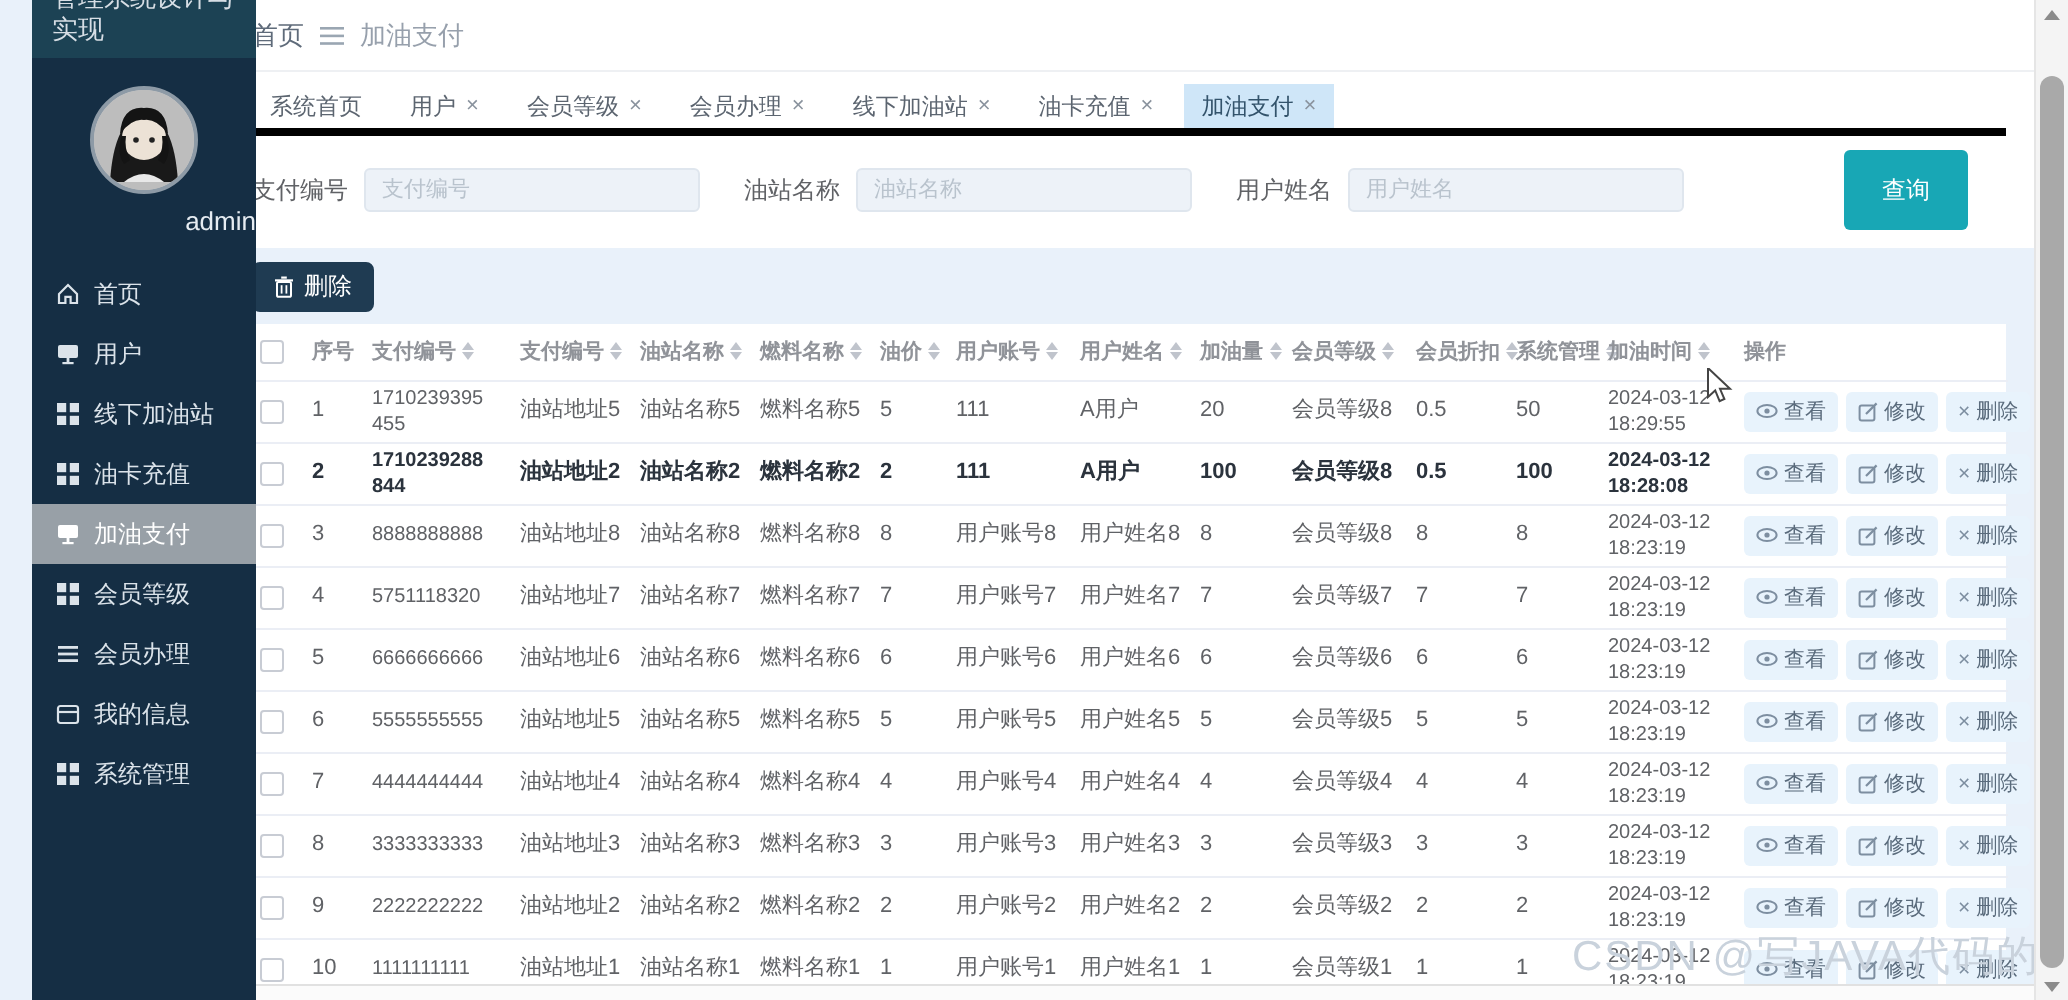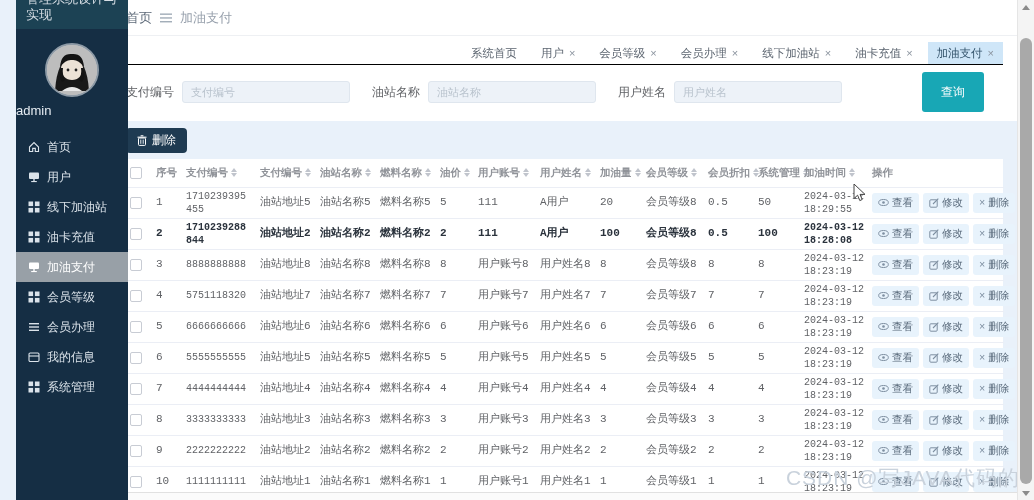--- a/index.html
+++ b/index.html
@@ -6,50 +6,50 @@
   html,body { width:1034px; height:500px; }
   body { font-family:"Liberation Sans","DejaVu Sans",sans-serif; font-size:12px; color:#606266; }
   .screen { position:relative; width:1034px; height:500px; overflow:hidden; background:#e9f1fa; }
 
   
   .sidebar { position:absolute; left:16px; top:0; width:112px; height:500px; background:#152e44; z-index:3; }
   .sidebar-title { background:#1c4254; color:#d7dee5; font-size:13px; padding:0 10px 6px 10px; line-height:16px; overflow:hidden; }
   .sidebar-title .clip { display:block; margin-top:-9px; white-space:nowrap; }
   .avatar-wrap { display:flex; justify-content:center; margin-top:14px; }
   .avatar { width:54px; height:54px; border-radius:50%; overflow:hidden; background:#c9c9c9; border:2px solid #8d9aa6; }
-  .username { text-align:left; color:#e6ecf2; font-size:13px; margin-top:6px; }
+  .username { text-align:right; color:#e6ecf2; font-size:13px; margin-top:6px; }
   .nav { margin-top:14px; }
   .nav-item { height:30px; display:flex; align-items:center; gap:7px; padding-left:12px; color:#dbe3ea; font-size:12px; cursor:pointer; }
   .nav-item svg { flex:0 0 auto; }
   .nav-item.active { background:#98a0a7; color:#ffffff; }
 
   
   .main { position:absolute; left:112px; top:0; right:17px; height:500px; }
   .topbar { height:36px; background:#fff; display:flex; align-items:center; padding:0 14px; gap:8px; border-bottom:1px solid #eef0f3; }
   .crumb-home { color:#5f6b7a; font-size:13px; }
   .crumb-sep { color:#9aa6b2; display:flex; align-items:center; }
   .crumb-cur { color:#97a0ac; font-size:13px; }
 
   .panel-top { background:#fff; padding:6px 14px 0 14px; }
-  .tabs { display:flex; gap:6px; border-bottom:1px solid #000000;justify-content:flex-end; }
+  .tabs { display:flex; gap:6px; border-bottom:4px solid #000000; }
   .tab { height:22px; display:flex; align-items:center; gap:5px; padding:0 9px; font-size:11.5px; color:#5c6570; cursor:pointer; white-space:nowrap; }
   .tab.active { background:#cfe6f8; color:#33536b; }
   .tab-close { font-size:11px; color:#8a939e; }
   .search-row { display:flex; align-items:center; padding:7px 0 9px 0; }
   .search-label { color:#606266; font-size:12px; margin-right:8px; white-space:nowrap; }
   .search-input { width:168px; height:22px; background:#edf2f8; border:1px solid #dfe6ee; border-radius:3px; padding:0 8px; font-size:11px; color:#606266; margin-right:22px; outline:none; font-family:inherit; }
   .search-input::placeholder { color:#b9c3cd; }
   .btn-query { margin-left:58px; width:62px; height:40px; background:#18a7b5; color:#fff; border:none; border-radius:3px; font-size:12px; cursor:pointer; font-family:inherit; }
 
   .toolbar { padding:7px 14px 6px 14px; }
   .btn-delete { display:inline-flex; align-items:center; gap:5px; background:#1f3b52; color:#fff; border:none; border-radius:4px; padding:4px 11px; font-size:12px; cursor:pointer; font-family:inherit; }
 
   
   .table-card { margin:0 14px; background:#fff; }
-  table { width:100%; border-collapse:collapse; table-layout:fixed;font-family:Liberation Mono, monospace; }
+  table { width:100%; border-collapse:collapse; table-layout:fixed; }
   th, td { text-align:left; padding:2px 4px; border-bottom:1px solid #ebeef5; vertical-align:middle; overflow:visible; }
   th { color:#909399; font-size:10.5px; font-weight:bold; height:28px; white-space:nowrap; }
   td { color:#606266; font-size:11px; height:30px; line-height:1.3; }
   tr.emph td { color:#2b333d; font-weight:bold; }
   td.num, td.time { font-size:10px; white-space:pre-line; }
   .th-inner { display:inline-flex; align-items:center; gap:3px; }
   .sort-caret { display:inline-flex; flex-direction:column; gap:1px; }
   .sort-caret i { width:0; height:0; border-left:3.5px solid transparent; border-right:3.5px solid transparent; display:block; }
   .sort-caret .up { border-bottom:4px solid #c0c4cc; }
   .sort-caret .down { border-top:4px solid #c0c4cc; }

